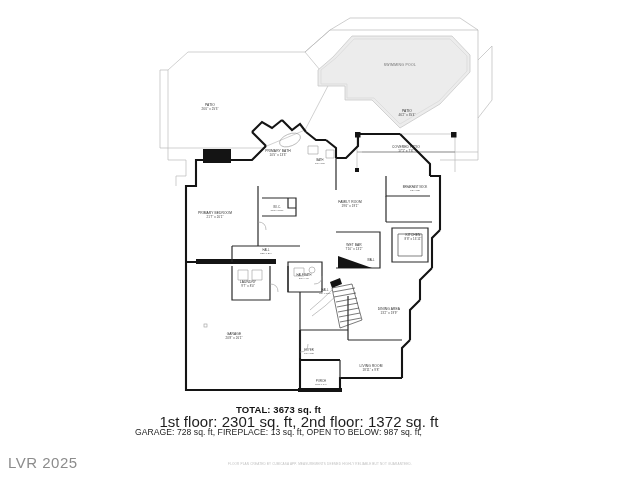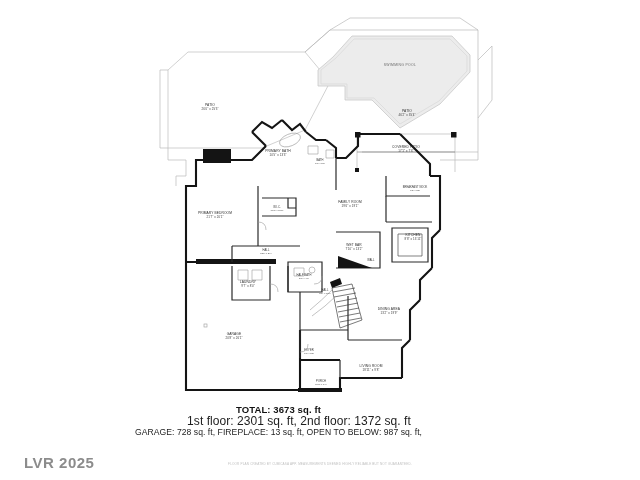--- a/index.html
+++ b/index.html
@@ -20,47 +20,46 @@
     position: absolute;
     left: 0;
     top: 0;
     width: 640px;
     height: 480px;
   }
 
   
   .watermark {
     position: absolute;
-    left: 24px;
+    left: 8px;
     bottom: 9px;
     font-size: 15px;
     letter-spacing: 0.5px;
     color: #8c8c8c;
     font-family: "Liberation Sans", sans-serif;
     user-select: none;
-    font-weight: bold;
   }
 
   
   .summary {
     position: absolute;
     left: 0;
     top: 404px;
     width: 557px;
     text-align: center;
   }
   .summary-total {
     font-size: 9.5px;
     font-weight: bold;
     color: #111111;
     line-height: 12px;
     letter-spacing: 0.1px;
   }
   .summary-line {
-    font-size: 12px;
+    font-size: 15px;
     color: #1d1d1d;
     line-height: 11.4px;
     letter-spacing: 0.05px;
     margin-left: 41px;
   }
   .summary-excluded {
     font-size: 8.6px;
     color: #1d1d1d;
     line-height: 11.4px;
     letter-spacing: 0.05px;

